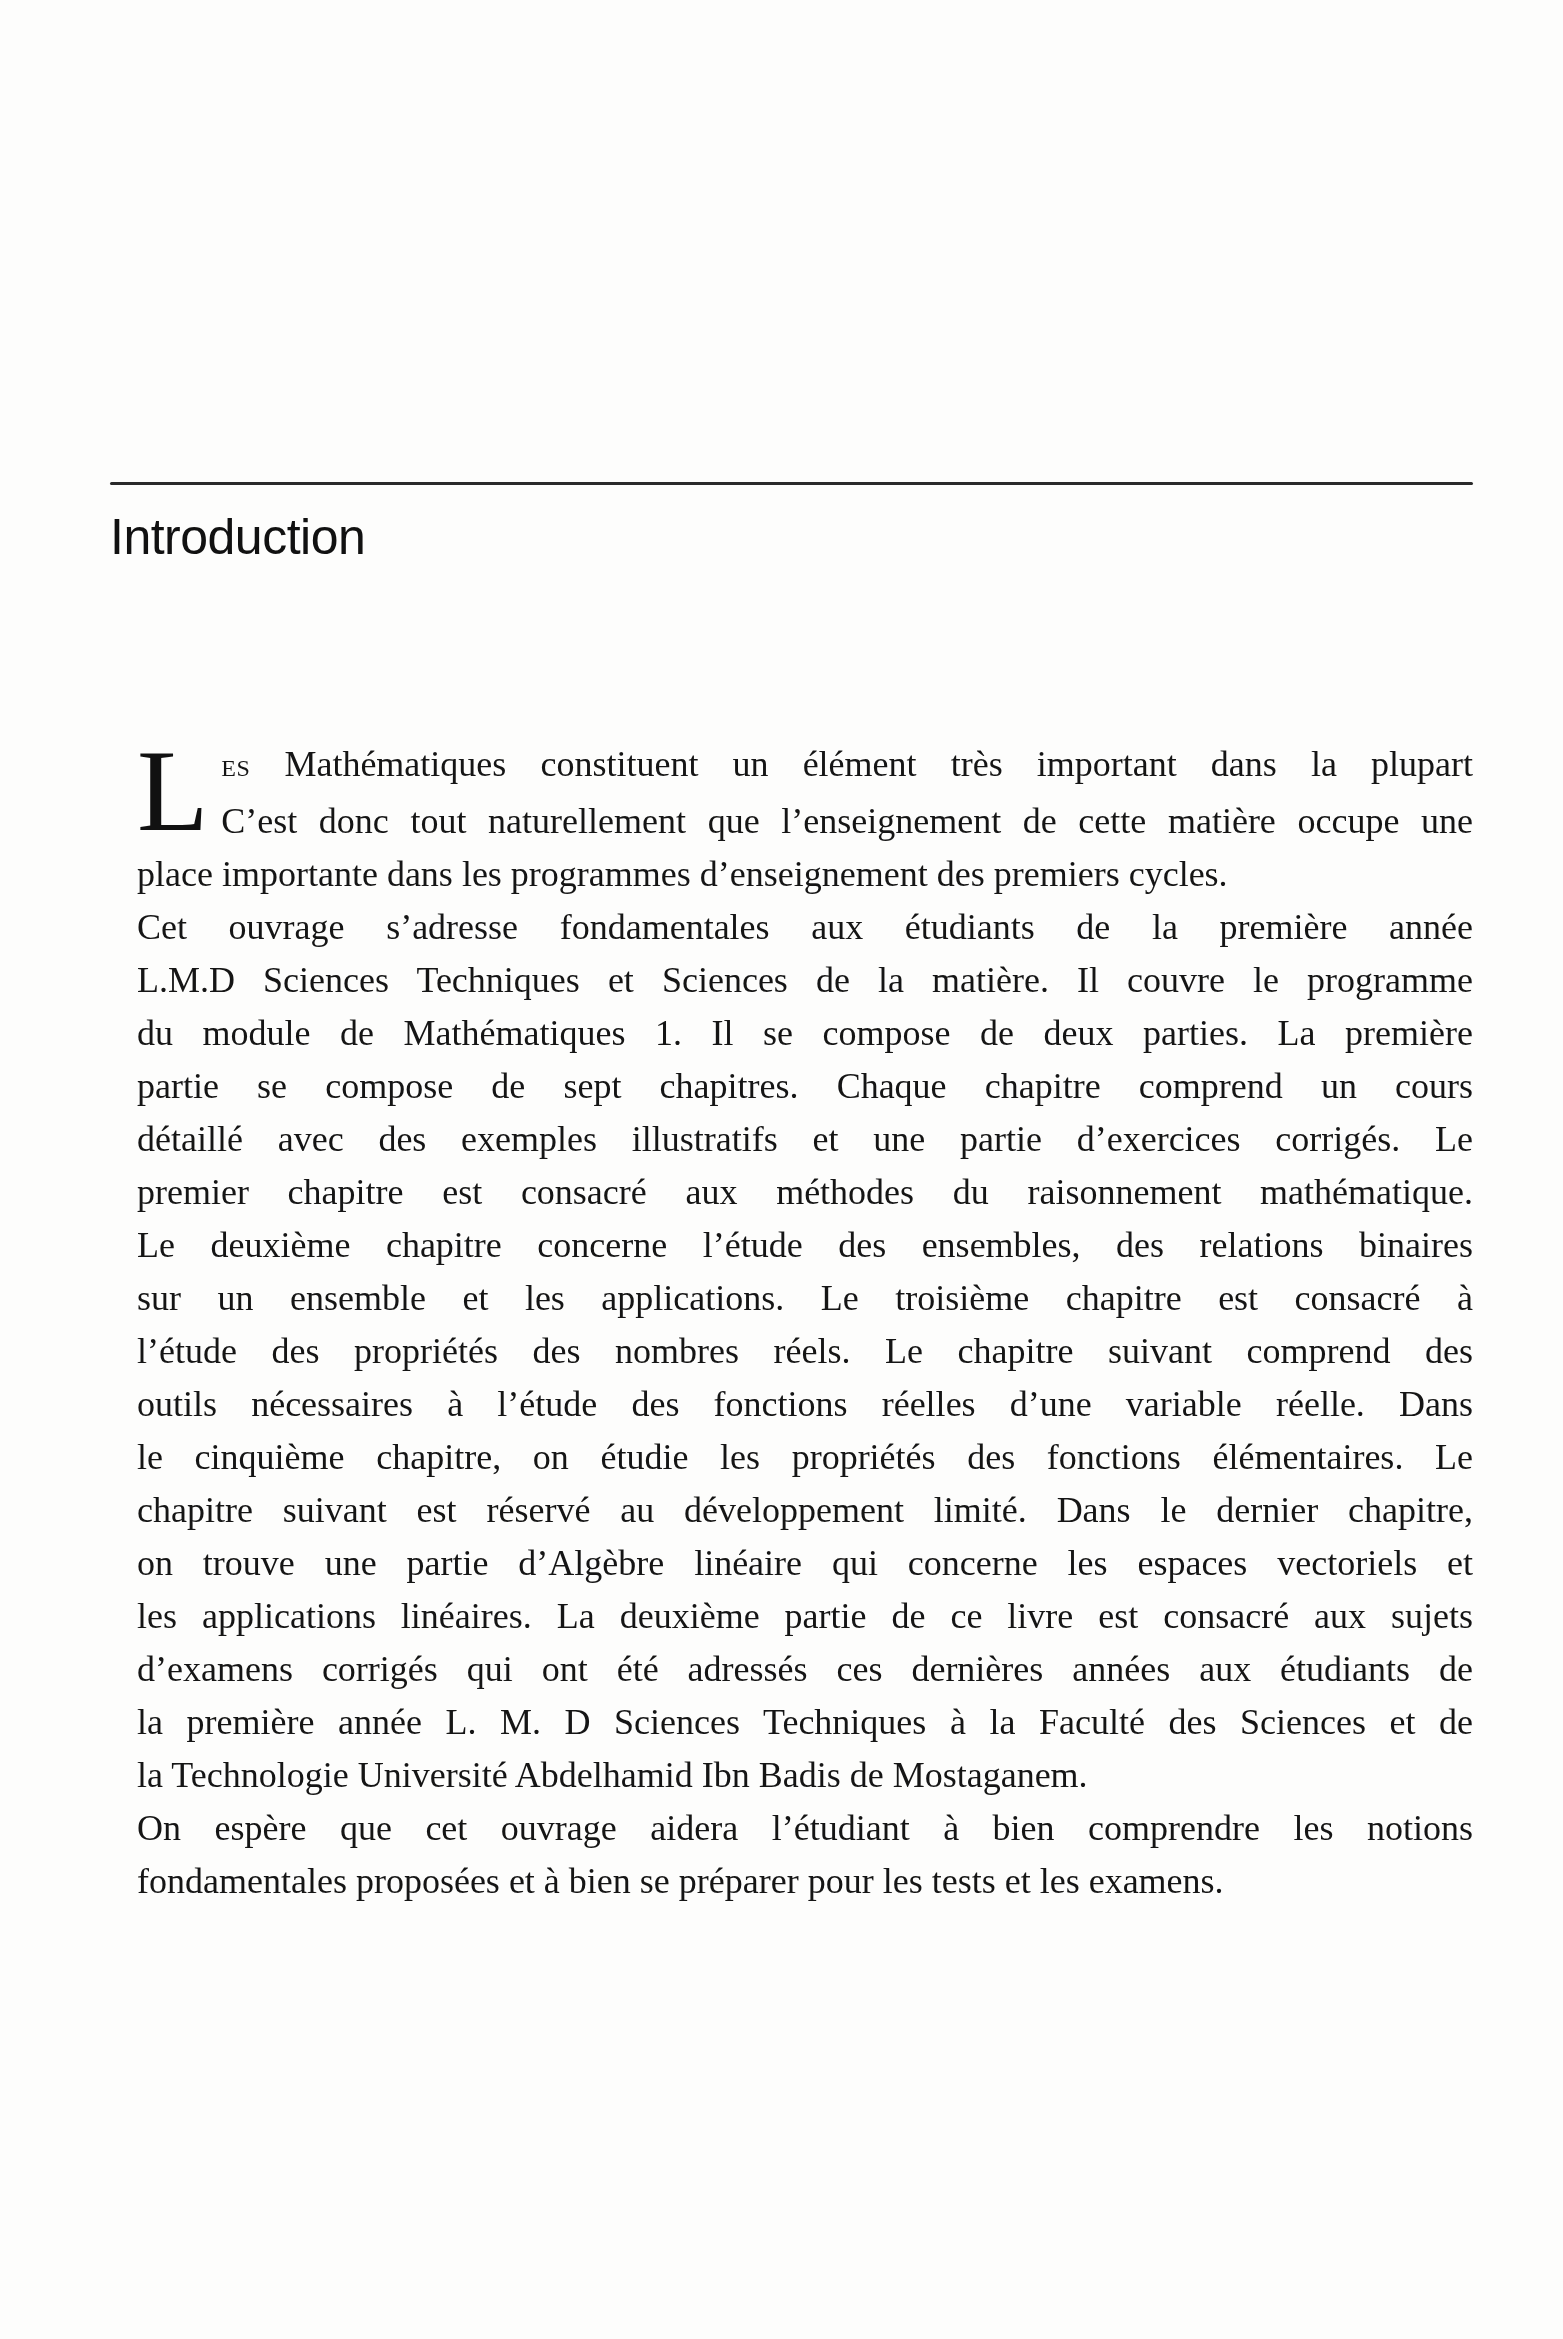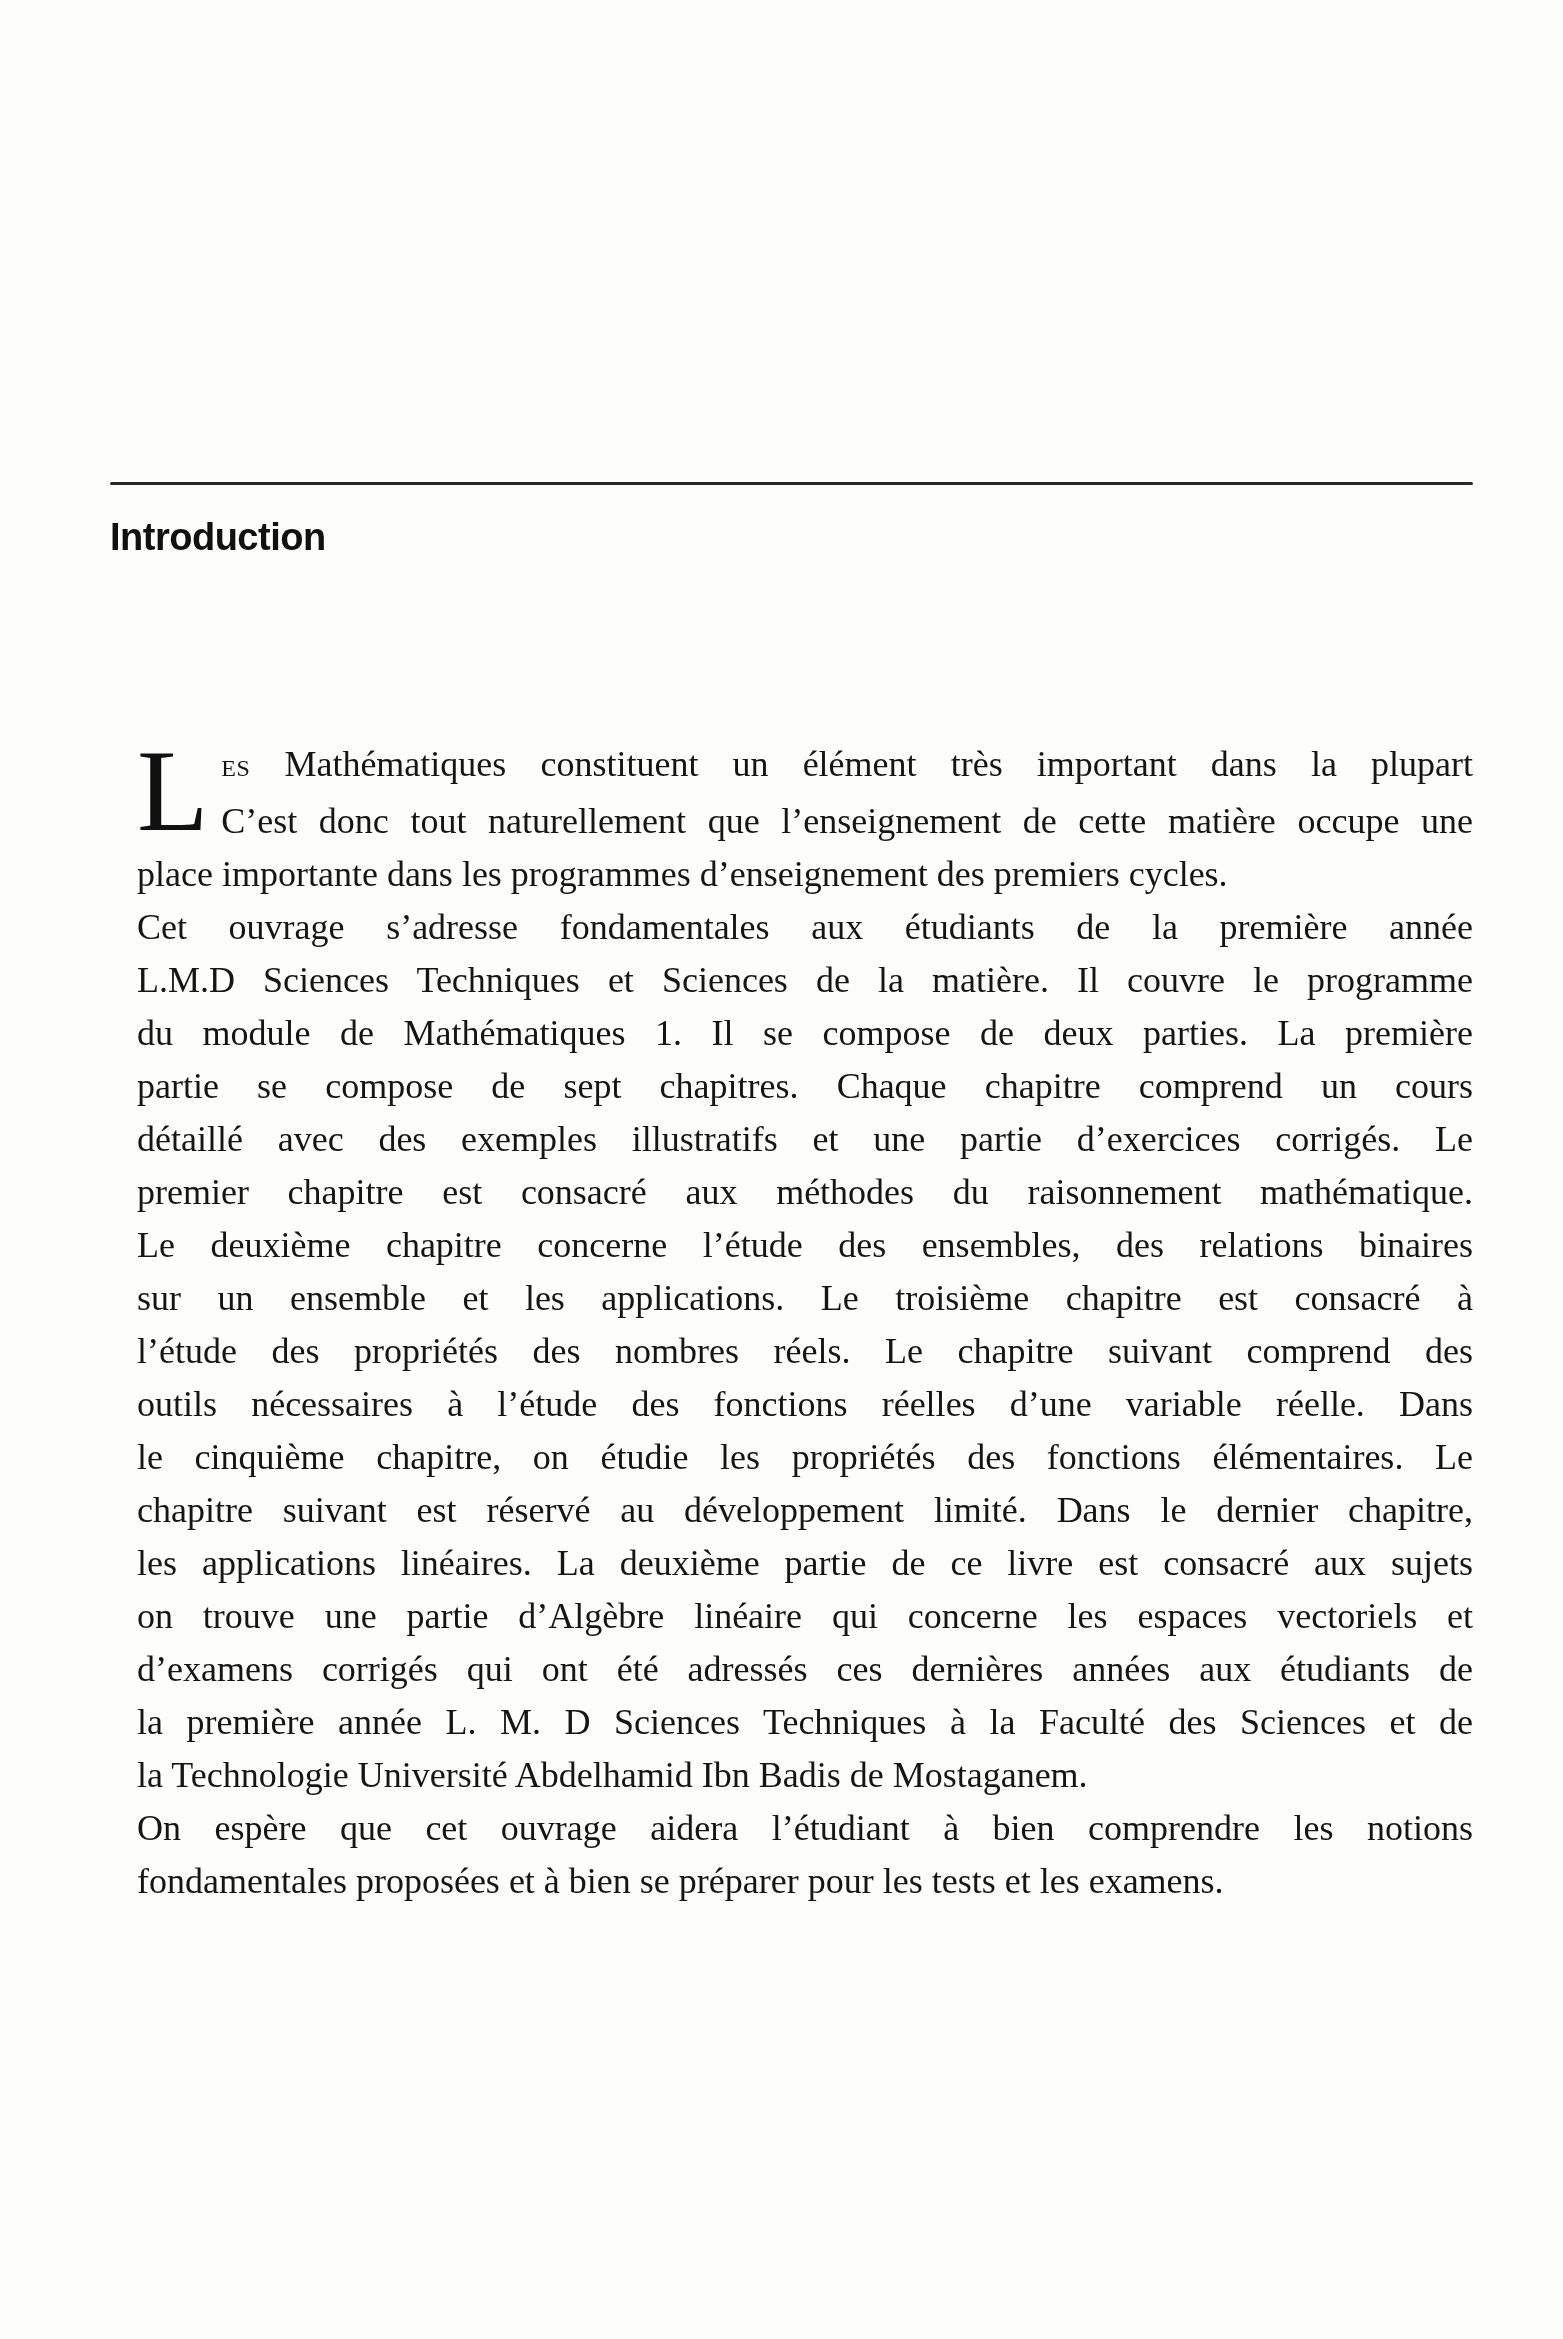--- a/index.html
+++ b/index.html
@@ -15,22 +15,22 @@
     left: 110px; top: 482px;
     width: 1363px; height: 2.7px;
     background: #2a2a2a;
     border-radius: 1.8px;
   }
   .title {
     position: absolute;
     left: 110px; top: 501px;
     margin: 0;
     font-family: "Liberation Sans", sans-serif;
-    font-weight: bold;
-    font-size: 38px;
+    font-weight: normal;
+    font-size: 50px;
     letter-spacing: -0.5px;
     color: #111;
     line-height: 73px;
   }
   .body-text {
     position: absolute;
     left: 137px; top: 738px;
     width: 1336px;
     font-family: "Liberation Serif", serif;
     font-size: 36px;
@@ -68,21 +68,21 @@
   <span class="line">du module de Mathématiques 1. Il se compose de deux parties. La première</span>
   <span class="line">partie se compose de sept chapitres. Chaque chapitre comprend un cours</span>
   <span class="line">détaillé avec des exemples illustratifs et une partie d’exercices corrigés. Le</span>
   <span class="line">premier chapitre est consacré aux méthodes du raisonnement mathématique.</span>
   <span class="line">Le deuxième chapitre concerne l’étude des ensembles, des relations binaires</span>
   <span class="line">sur un ensemble et les applications. Le troisième chapitre est consacré à</span>
   <span class="line">l’étude des propriétés des nombres réels. Le chapitre suivant comprend des</span>
   <span class="line">outils nécessaires à l’étude des fonctions réelles d’une variable réelle. Dans</span>
   <span class="line">le cinquième chapitre, on étudie les propriétés des fonctions élémentaires. Le</span>
   <span class="line">chapitre suivant est réservé au développement limité. Dans le dernier chapitre,</span>
+  <span class="line">on trouve une partie d’Algèbre linéaire qui concerne les espaces vectoriels et</span>
   <span class="line">les applications linéaires. La deuxième partie de ce livre est consacré aux sujets</span>
-  <span class="line">on trouve une partie d’Algèbre linéaire qui concerne les espaces vectoriels et</span>
   <span class="line">d’examens corrigés qui ont été adressés ces dernières années aux étudiants de</span>
   <span class="line">la première année L. M. D Sciences Techniques à la Faculté des Sciences et de</span>
   <span class="line last">la Technologie Université Abdelhamid Ibn Badis de Mostaganem.</span>
   <span class="line">On espère que cet ouvrage aidera l’étudiant à bien comprendre les notions</span>
   <span class="line last">fondamentales proposées et à bien se préparer pour les tests et les examens.</span>
 </div>
 
 
 </body></html>

